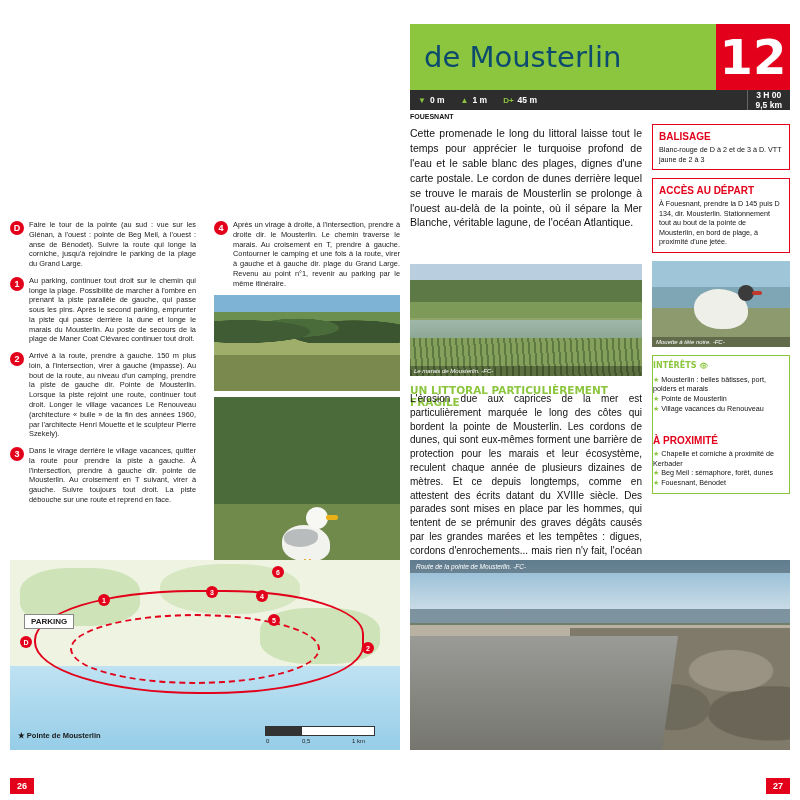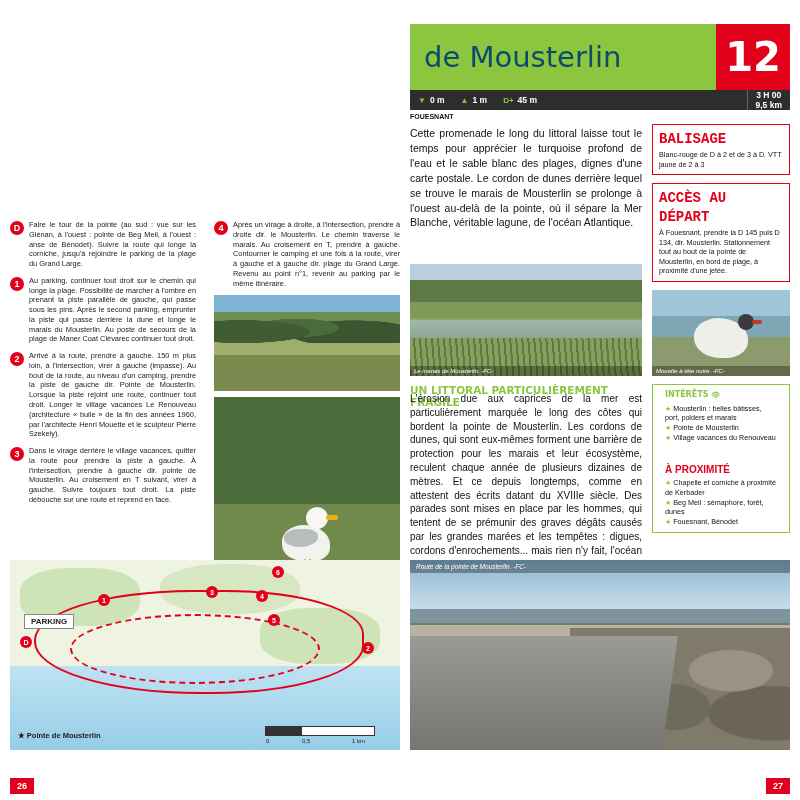--- a/index.html
+++ b/index.html
@@ -144,21 +144,21 @@
   .green-band {
     position:absolute; left:0; top:0; width:380px; height:66px;
     background:#8cc63f;
   }
   .green-title {
     position:absolute; left:14px; top:16px; color:#0c4a6e; font-size:29px;
     font-family:"DejaVu Sans", sans-serif;
   }
   .num-box {
     position:absolute; right:0; top:0; width:74px; height:66px;
-    background:#e2001a; color:#fff; font-size:40px; font-weight:bold;
+    background:#e2001a; color:#fff; font-size:48px; font-weight:bold;
     display:flex; align-items:center; justify-content:center;
     font-family:"DejaVu Sans", sans-serif;
   }
   .info-band {
     position:absolute; left:0; top:66px; width:380px; height:20px;
     background:#2d2d2d; color:#fff; display:flex; align-items:center;
     font-size:8.5px; font-weight:bold;
   }
   .info-band .seg { display:flex; align-items:center; gap:4px; padding:0 8px; }
   .info-band .right { margin-left:auto; display:flex; align-items:center;flex-direction:column; }
@@ -192,40 +192,40 @@
     font-size:10px; line-height:1.38; color:#111; text-align:justify;
   }
 
   
   .side { position:absolute; left:242px; top:100px; width:138px; }
   .side-box {
     border:1px solid #e2001a; padding:5px 6px; margin-bottom:8px;
     font-size:7.2px; line-height:1.32; color:#111;
   }
   .side-h {
-    color:#e2001a; font-weight:bold; font-size:14px; margin-bottom:2px;
-    font-family:Liberation Mono, monospace;
+    color:#e2001a; font-weight:bold; font-size:10px; margin-bottom:2px;
+    font-family:Liberation Sans, sans-serif;
   }
   .side-photo {
     width:138px; height:86px; margin-bottom:8px; position:relative; overflow:hidden;
     background:linear-gradient(to bottom,#9fc6d8 0 30%, #7fa6b4 30% 55%, #8c9a6e 55% 100%);
   }
   .side-photo .bird {
     position:absolute; left:42px; top:28px; width:54px; height:40px;
     background:#efefe9; border-radius:50% 60% 45% 55%;
   }
   .side-photo .bird-head {
     position:absolute; left:86px; top:24px; width:16px; height:16px;
     background:#3b3b3b; border-radius:50%;
   }
   .side-photo .bird-beak {
     position:absolute; left:100px; top:30px; width:10px; height:4px; background:#c0392b; border-radius:2px;
   }
   .interets-box {
-    border:1px solid #8cc63f; padding:5px 12px; font-size:7.2px; line-height:1.35; color:#111;
+    border:1px solid #8cc63f; padding:5px 0; font-size:7.2px; line-height:1.35; color:#111;
   }
   .interets-h { color:#8cc63f; font-weight:bold; font-size:8px; margin-bottom:3px;
     font-family:"DejaVu Sans", sans-serif; }
   .prox-h { color:#e2001a; font-weight:bold; font-size:10px; margin:20px 0 2px; }
   .ic { color:#8cc63f; font-size:7px; }
 
   
   .photo-road {
     position:absolute; left:410px; top:560px; width:380px; height:190px;
     overflow:hidden;

